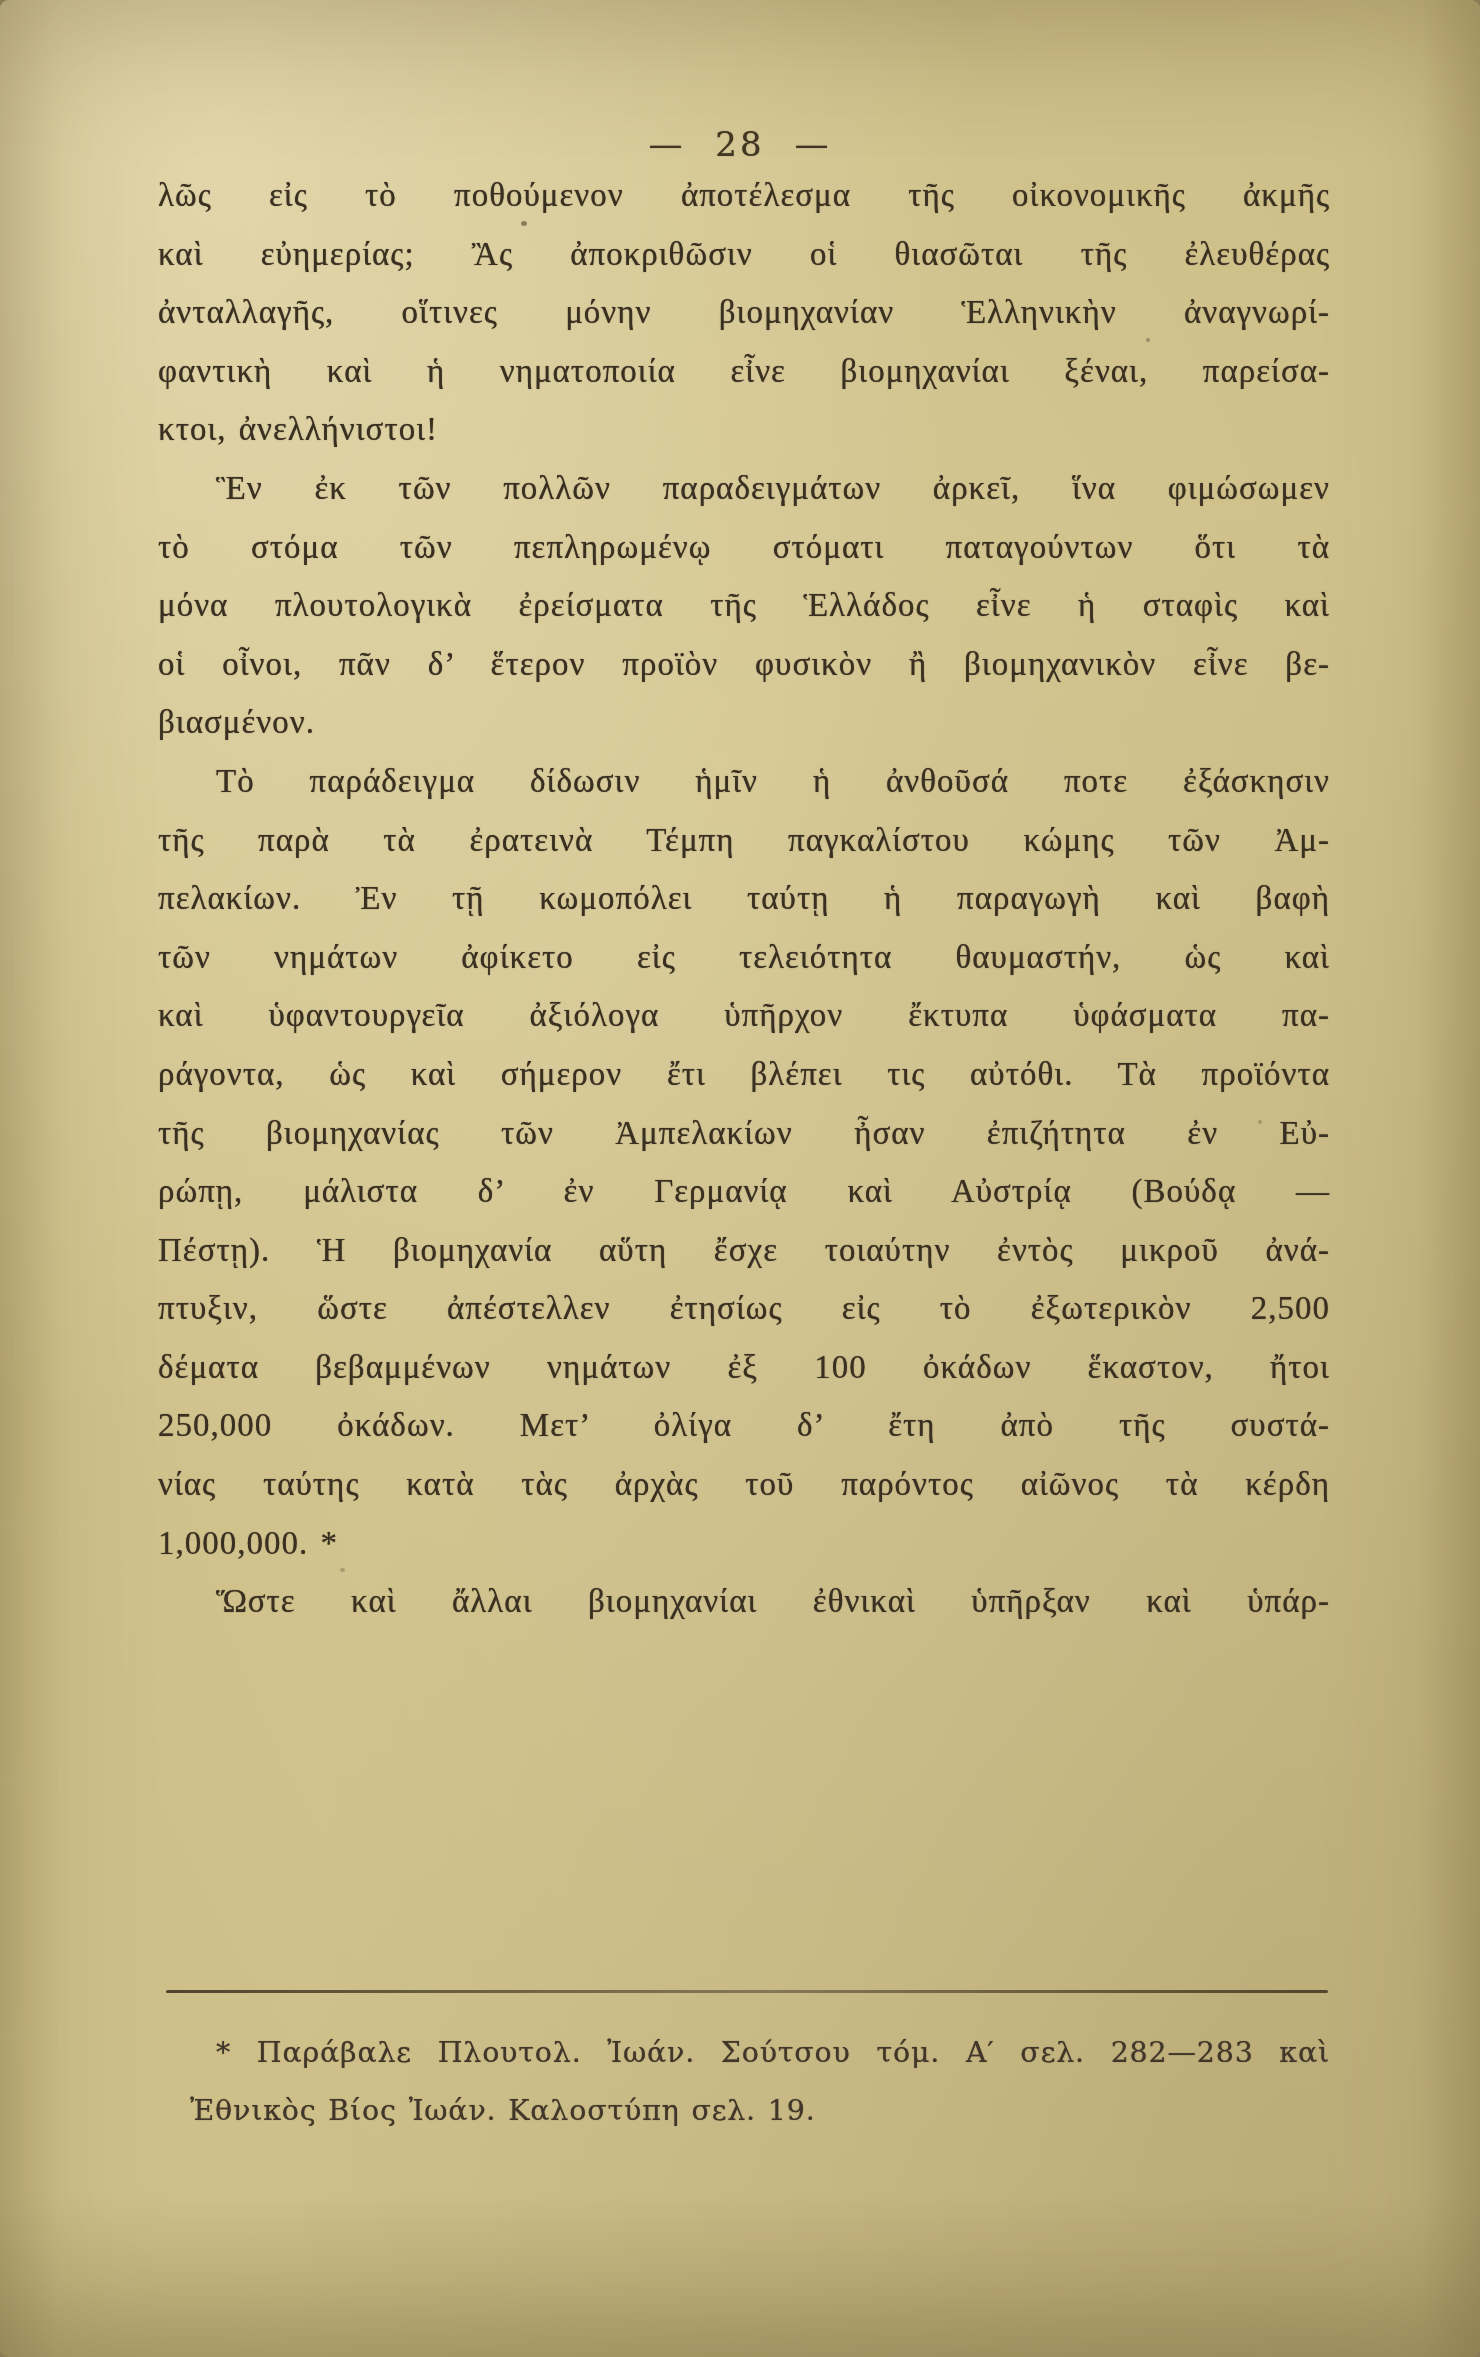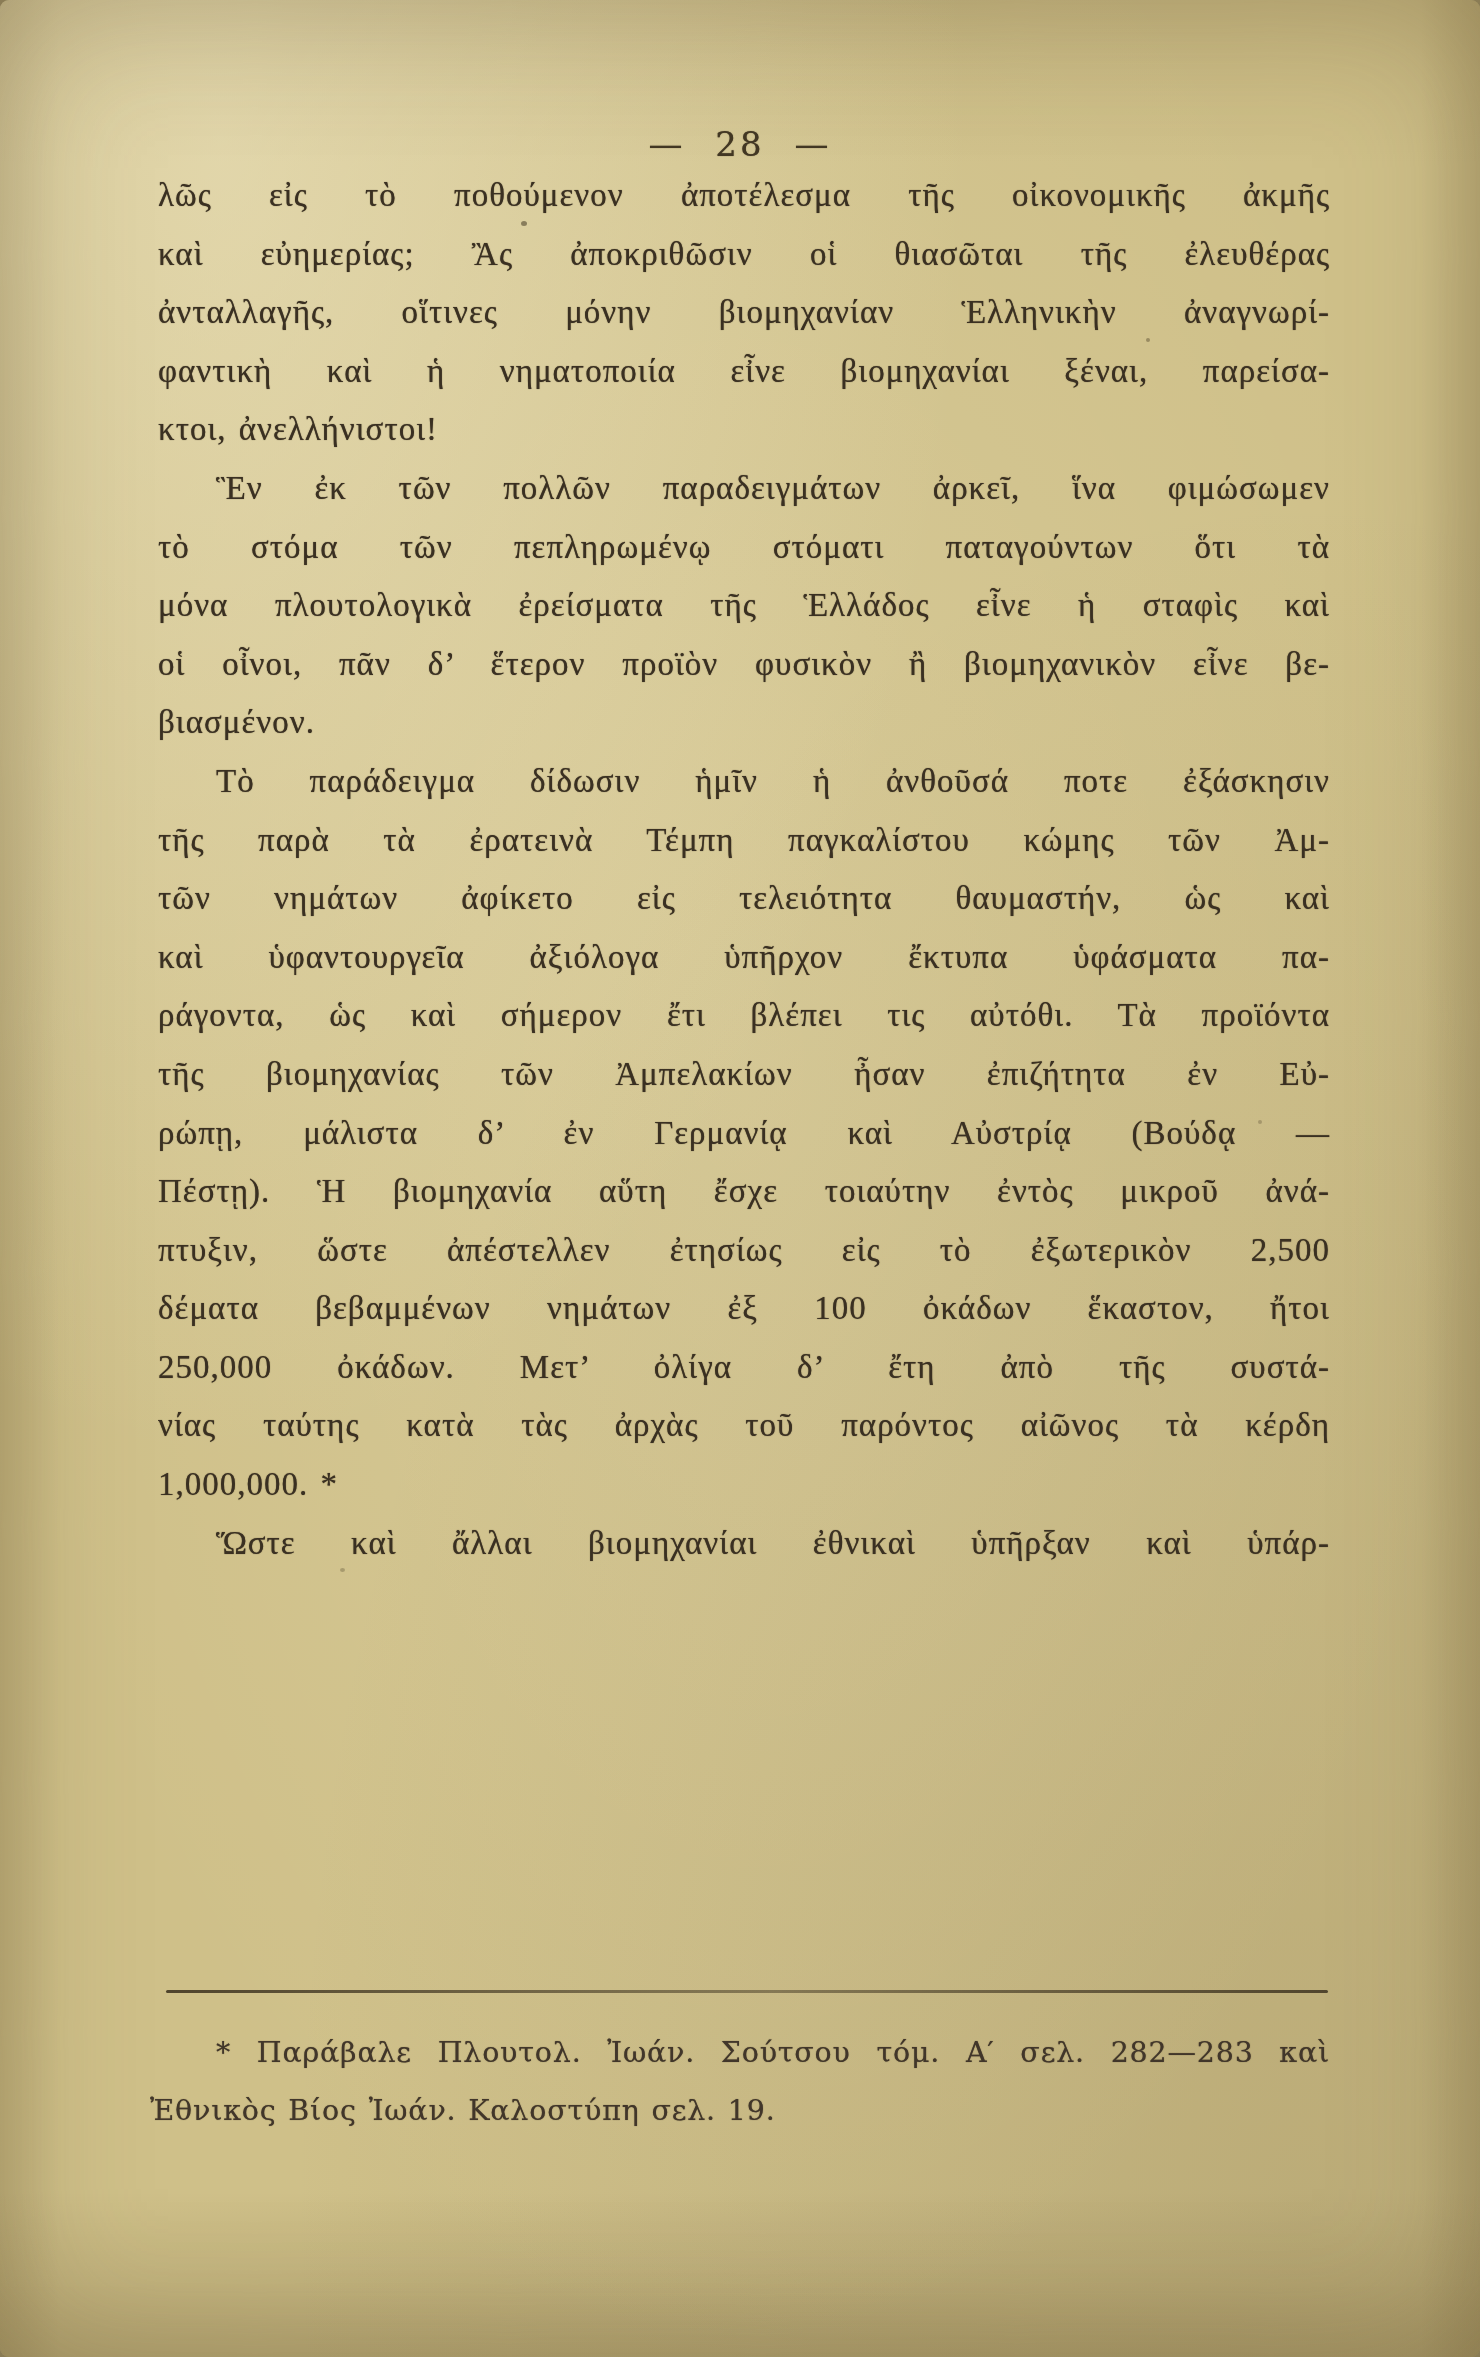--- a/index.html
+++ b/index.html
@@ -51,21 +51,21 @@
   .fn-line{
     font-size:28.5px;
     height:58px;line-height:58px;
     color:#41362a;
     letter-spacing:0.8px;word-spacing:2px;
     text-align:justify;text-align-last:justify;
     overflow:hidden;
     text-shadow:0 0 1px rgba(60,48,30,0.7);
   }
   .fn-line.indent{text-indent:66px;}
-  .fn-line.para-end{text-align-last:left;}
+  .fn-line.para-end{text-align-last:left;margin-left:40px;}
   .speck{position:absolute;border-radius:50%;background:rgba(70,58,36,0.55);}
   .speck.s1{left:521px;top:221px;width:6px;height:5px;}
   .speck.s2{left:1146px;top:338px;width:4px;height:4px;background:rgba(70,58,36,0.4);}
   .speck.s3{left:340px;top:1568px;width:5px;height:4px;background:rgba(70,58,36,0.3);}
   .speck.s4{left:1258px;top:1120px;width:4px;height:4px;background:rgba(70,58,36,0.28);}
 </style>
 </head>
 <body>
 
 <div class="page">
@@ -82,20 +82,21 @@
       <div class="line">ἀνταλλαγῆς, οἵτινες μόνην βιομηχανίαν Ἑλληνικὴν ἀναγνωρί-</div>
       <div class="line">φαντικὴ καὶ ἡ νηματοποιία εἶνε βιομηχανίαι ξέναι, παρείσα-</div>
       <div class="line para-end">κτοι, ἀνελλήνιστοι!</div>
       <div class="line indent">Ἓν ἐκ τῶν πολλῶν παραδειγμάτων ἀρκεῖ, ἵνα φιμώσωμεν</div>
       <div class="line">τὸ στόμα τῶν πεπληρωμένῳ στόματι παταγούντων ὅτι τὰ</div>
       <div class="line">μόνα πλουτολογικὰ ἐρείσματα τῆς Ἑλλάδος εἶνε ἡ σταφὶς καὶ</div>
       <div class="line">οἱ οἶνοι, πᾶν δ’ ἕτερον προϊὸν φυσικὸν ἢ βιομηχανικὸν εἶνε βε-</div>
       <div class="line para-end">βιασμένον.</div>
       <div class="line indent">Τὸ παράδειγμα δίδωσιν ἡμῖν ἡ ἀνθοῦσά ποτε ἐξάσκησιν</div>
       <div class="line">τῆς παρὰ τὰ ἐρατεινὰ Τέμπη παγκαλίστου κώμης τῶν Ἀμ-</div>
+      <div class="line">πελακίων. Ἐν τῇ κωμοπόλει ταύτῃ ἡ παραγωγὴ καὶ βαφὴ</div>
       <div class="line">τῶν νημάτων ἀφίκετο εἰς τελειότητα θαυμαστήν, ὡς καὶ</div>
       <div class="line">καὶ ὑφαντουργεῖα ἀξιόλογα ὑπῆρχον ἔκτυπα ὑφάσματα πα-</div>
       <div class="line">ράγοντα, ὡς καὶ σήμερον ἔτι βλέπει τις αὐτόθι. Τὰ προϊόντα</div>
       <div class="line">τῆς βιομηχανίας τῶν Ἀμπελακίων ἦσαν ἐπιζήτητα ἐν Εὐ-</div>
       <div class="line">ρώπῃ, μάλιστα δ’ ἐν Γερμανίᾳ καὶ Αὐστρίᾳ (Βούδᾳ —</div>
       <div class="line">Πέστῃ). Ἡ βιομηχανία αὕτη ἔσχε τοιαύτην ἐντὸς μικροῦ ἀνά-</div>
       <div class="line">πτυξιν, ὥστε ἀπέστελλεν ἐτησίως εἰς τὸ ἐξωτερικὸν 2,500</div>
       <div class="line">δέματα βεβαμμένων νημάτων ἐξ 100 ὀκάδων ἕκαστον, ἤτοι</div>
       <div class="line">250,000 ὀκάδων. Μετ’ ὀλίγα δ’ ἔτη ἀπὸ τῆς συστά-</div>
       <div class="line">νίας ταύτης κατὰ τὰς ἀρχὰς τοῦ παρόντος αἰῶνος τὰ κέρδη</div>

